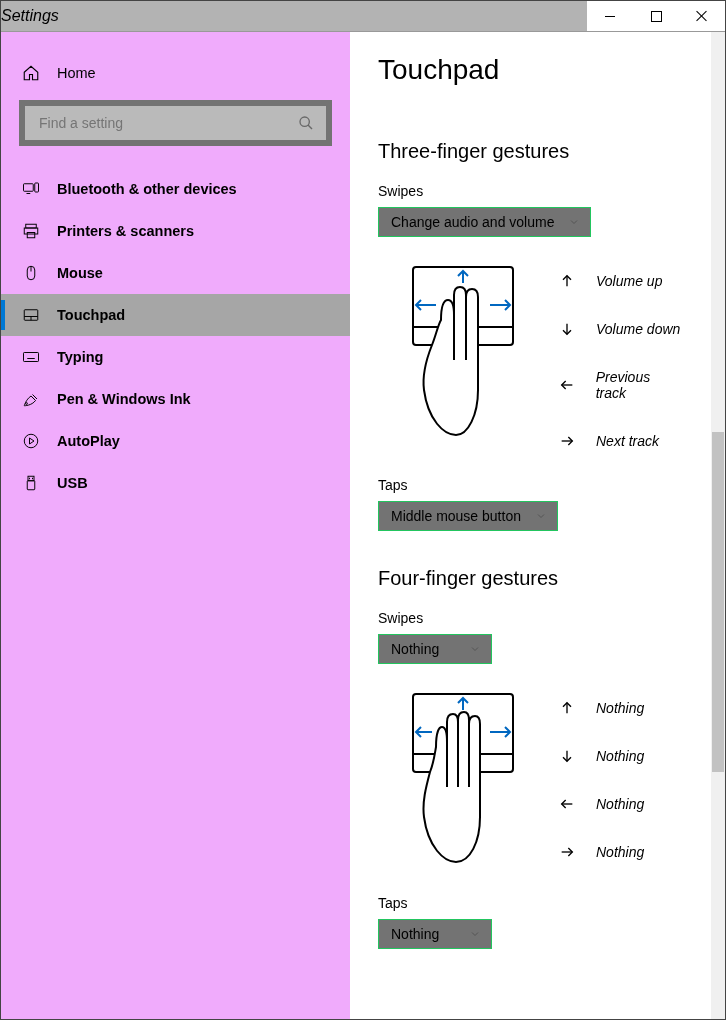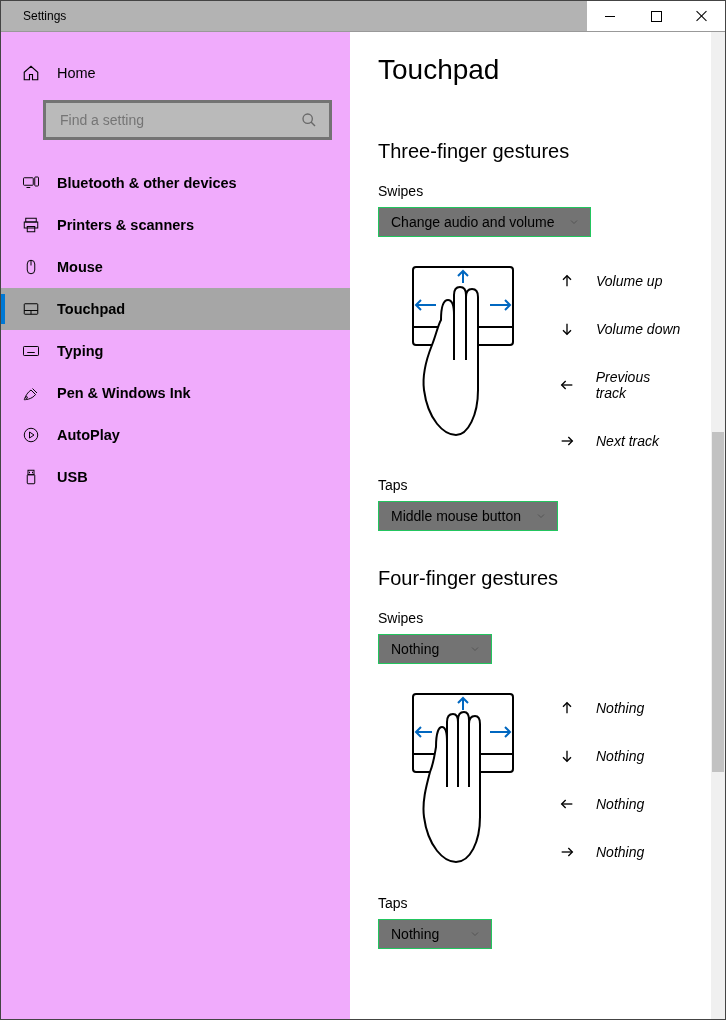--- a/index.html
+++ b/index.html
@@ -1,33 +1,33 @@
 <!DOCTYPE html>
 <html><head>
 <meta charset="utf-8">
 <style>
   html,body{margin:0;padding:0;font-family:"Segoe UI",Tahoma,sans-serif;font-size:14px;color:#000;background:#fff;}
   .app{width:726px;height:1020px;border:1px solid #444;box-sizing:border-box;position:relative;display:flex;flex-direction:column;}
   .titlebar{height:30px;display:flex;align-items:center;justify-content:space-between;background:#b3b3b3;border-bottom:1px solid #999;}
-  .titlebar-left{padding-left:22px;font-size:12px;}
+  .titlebar-left{padding-left:0;font-size:16px;font-style:italic;}
   .titlebar-right{display:flex;height:100%;}
   .tb-btn{width:46px;height:100%;display:flex;align-items:center;justify-content:center;background:#fff;}
   .tb-btn span.min{border-top:1px solid #000;width:10px;height:0;}
   .tb-btn span.max{border:1px solid #000;width:9px;height:9px;}
   .tb-btn span.close{position:relative;width:12px;height:12px;}
   .tb-btn span.close::before,.tb-btn span.close::after{content:"";position:absolute;left:5px;top:-1px;width:1px;height:14px;background:#000;}
   .tb-btn span.close::before{transform:rotate(45deg);}
   .tb-btn span.close::after{transform:rotate(-45deg);}
   .body{display:flex;flex:1;overflow:hidden;}
   .sidebar{width:349px;background:#f0abfc;box-sizing:border-box;padding:22px 0 0 0;}
   .home-row{display:flex;align-items:center;padding:10px 20px;margin-bottom:8px;cursor:default;}
   .home-row .icon{width:20px;display:flex;justify-content:center;}
   .home-label{margin-left:16px;font-size:14.5px;}
   .search-wrap{padding:0 18px;margin-bottom:22px;}
-  .search{display:flex;align-items:center;justify-content:space-between;border:3px solid #737373;background:#bababa;padding:0 12px;height:34px;margin-left:24px;}
+  .search{display:flex;align-items:center;justify-content:space-between;border:6px solid #737373;background:#bababa;padding:0 12px;height:34px;}
   .search input{border:none;background:transparent;outline:none;font-size:14px;color:#555;width:85%;}
   .search-icon svg{opacity:.6;}
   .section-header{font-weight:600;padding:0 20px 18px 20px;font-size:14px;}
   .nav-item{display:flex;align-items:center;padding:12px 20px;position:relative;cursor:default;}
   .nav-item .icon{width:20px;display:flex;justify-content:center;}
   .nav-item .label{margin-left:16px;font-size:14.5px;font-weight:bold;}
   .nav-item.selected{background:#a6a6a6;}
   .nav-item.selected::before{content:"";position:absolute;left:0;top:6px;bottom:6px;width:4px;background:#0078d4;}
   .content{flex:1;position:relative;overflow:hidden;background:#fff;}
   .scroll-area{position:absolute;left:0;right:14px;top:0;bottom:0;overflow:hidden;}

